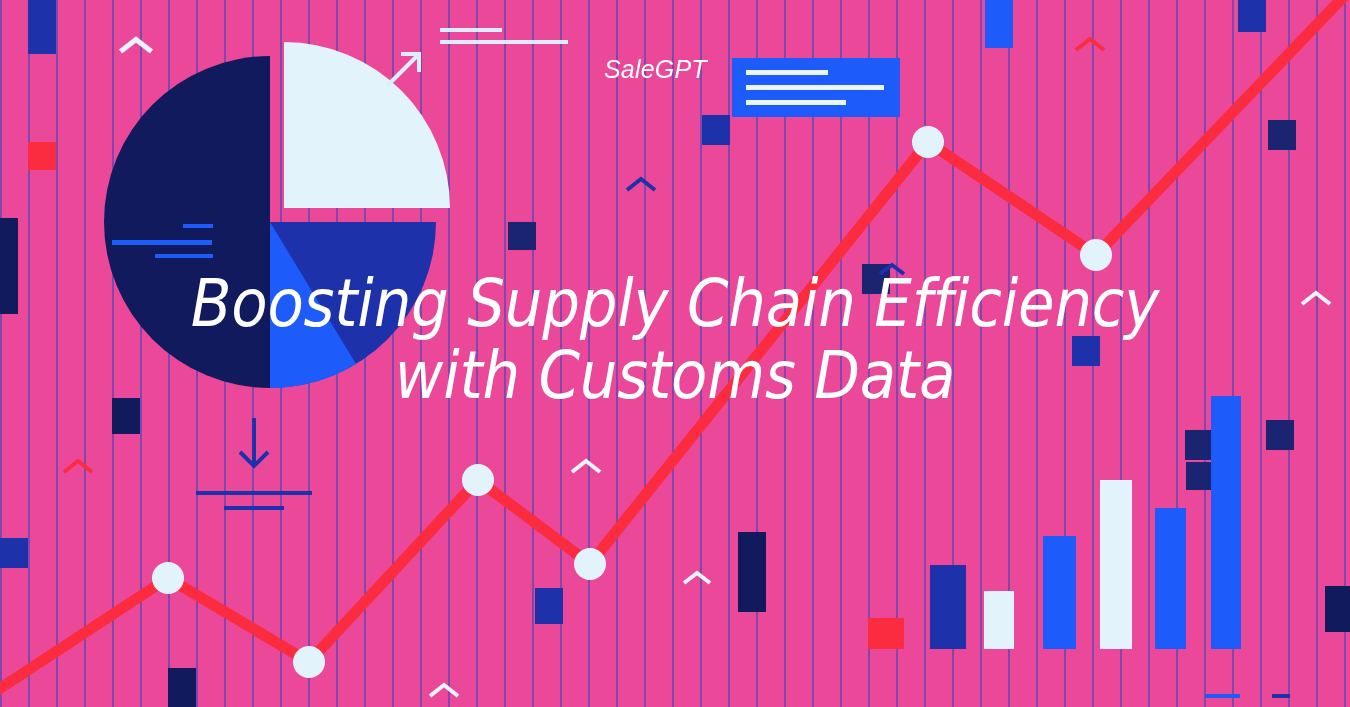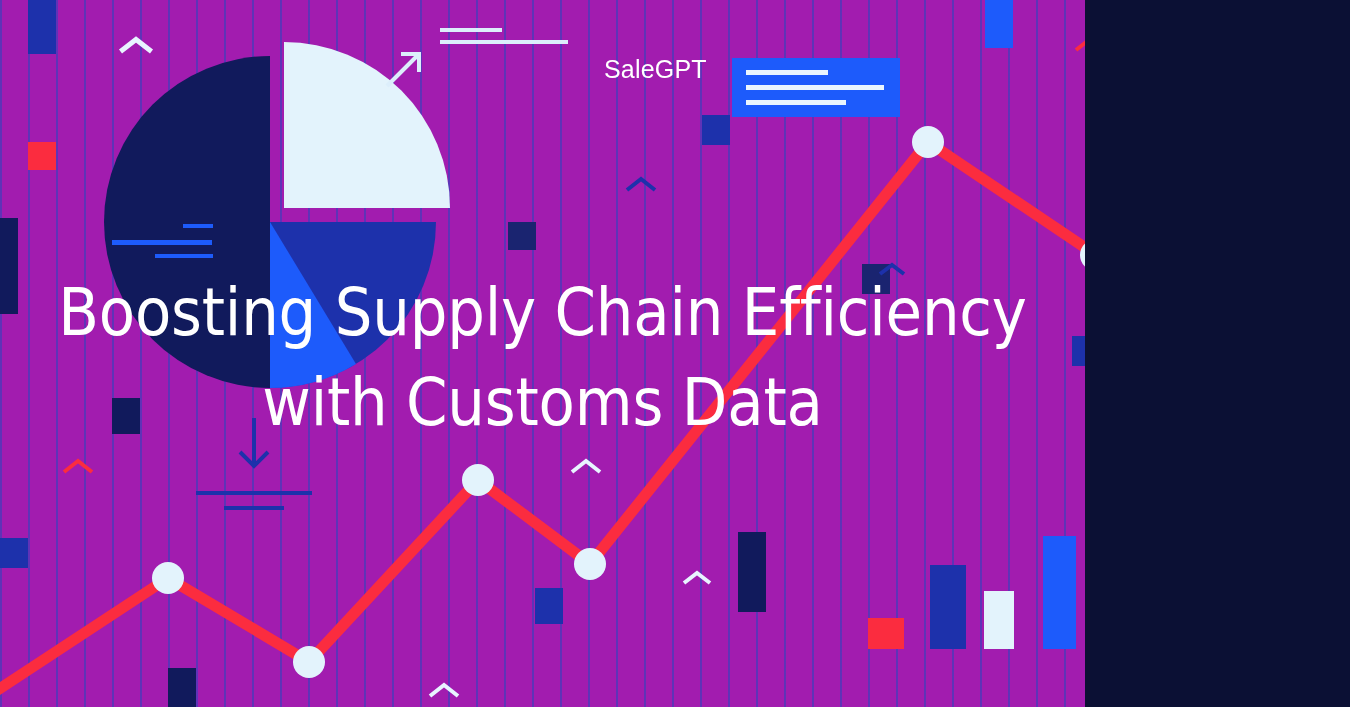--- a/index.html
+++ b/index.html
@@ -3,24 +3,25 @@
 <meta charset="utf-8">
 <title>Boosting Supply Chain Efficiency with Customs Data</title>
 <style>
   html,body{margin:0;padding:0;}
   body{
     background:#0b1034;
     font-family:"Liberation Sans", sans-serif;
   }
   #canvas{
     position:relative;
-    width:1085px;
+    width:1350px;
     height:707px;
     overflow:hidden;
-    background:#a21caf;
+    background:#ec4899;
+    font-style:italic;
   }
   
   .stripes{
     position:absolute; inset:0;
     background-image:repeating-linear-gradient(
         to right,
         rgba(40,70,190,0.55) 0px,
         rgba(40,70,190,0.55) 2px,
         rgba(0,0,0,0) 2px,
         rgba(0,0,0,0) 28px);
@@ -32,21 +33,21 @@
 
   
   .title{
     position:absolute;
     left:0; right:0;
     top:268px;
     text-align:center;
     color:#ffffff;
     font-family:"Liberation Sans Narrow","DejaVu Sans Condensed","Liberation Sans", sans-serif;
     font-size:66px;
-    line-height:90px;
+    line-height:72px;
     font-weight:400;
     letter-spacing:-0.2px;
     white-space:pre-line;
     z-index:40;
     text-shadow:0 0 1px rgba(0,0,0,0.05);
   }
   
   .brand{
     position:absolute;
     left:604px; top:55px;

